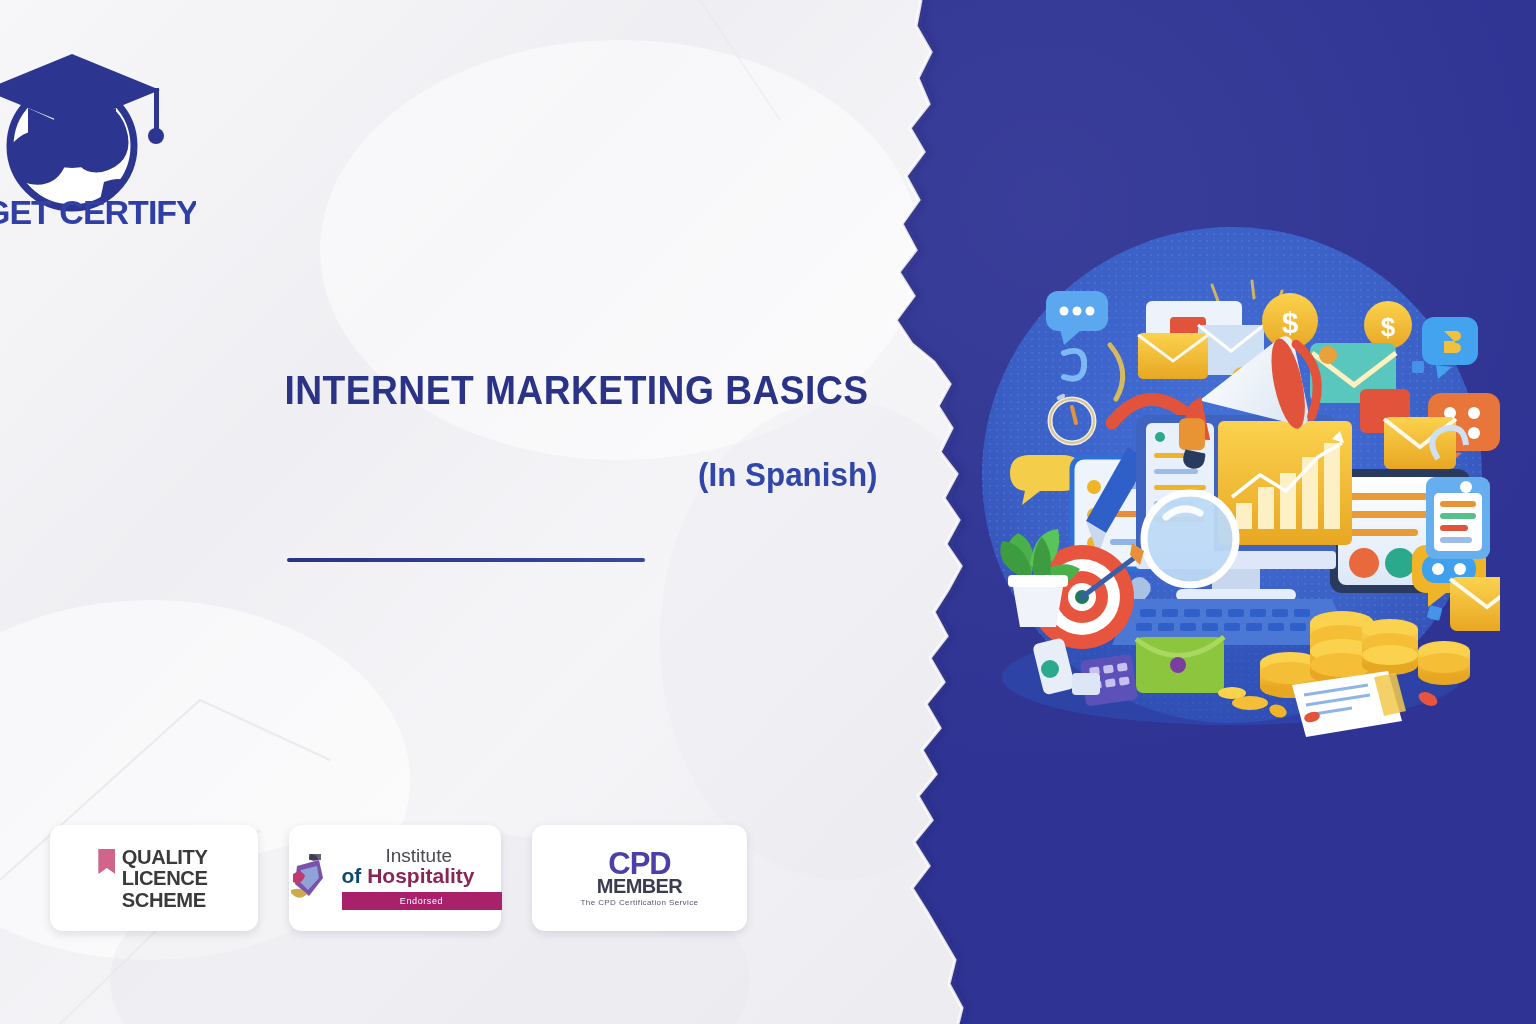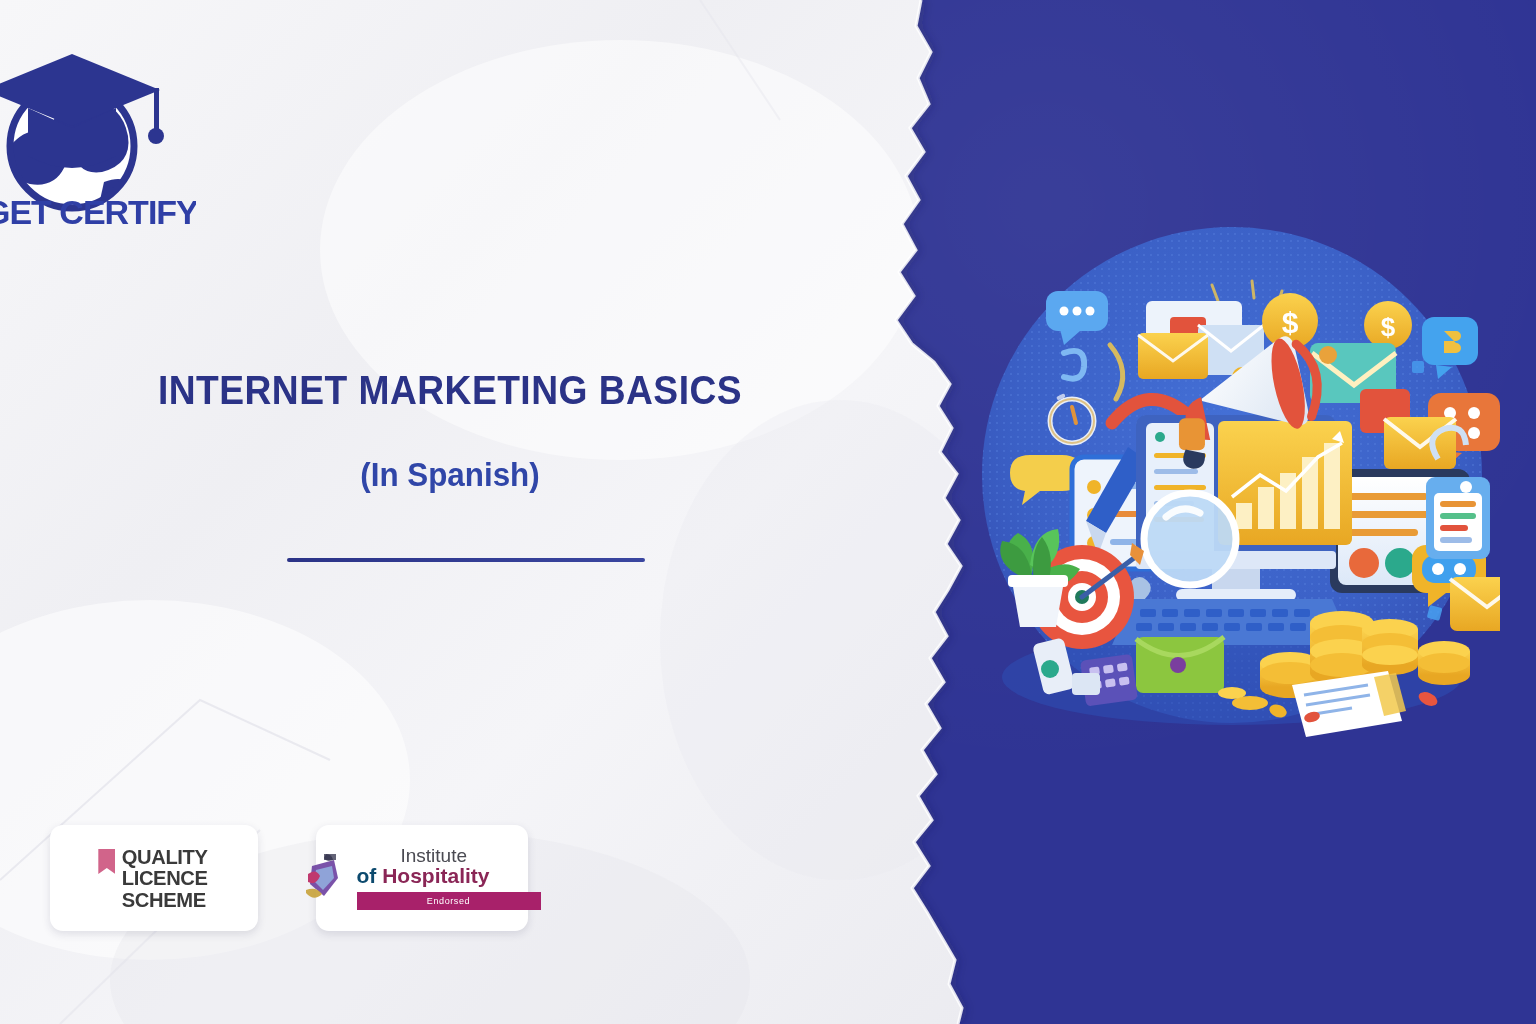--- a/index.html
+++ b/index.html
@@ -19,38 +19,38 @@
     content:"";position:absolute;inset:0;
     background:
       radial-gradient(circle at 30% 20%, rgba(255,255,255,.05), transparent 60%);
   }
 
   
   .logo{position:absolute;left:-16px;top:28px;width:212px;height:200px;}
   .logo svg{display:block;}
 
   
-  .title-block{position:absolute;left:0;top:368px;width:900px;text-align:center;}
+  .title-block{position:absolute;left:0;top:368px;width:900px;text-align:right;}
   .course-title{
     font-size:40px;font-weight:bold;letter-spacing:.5px;
     color:#2B3387;line-height:1.1;margin:0;
     font-family:"Liberation Sans","DejaVu Sans",sans-serif;
     transform:scaleX(.93);
   }
   .course-subtitle{
     margin:44px 0 0 0;font-size:33px;font-weight:bold;color:#3046A8;
     transform:scaleX(.95);
   }
   .divider{
     position:absolute;left:287px;top:558px;width:358px;height:4px;
     background:linear-gradient(90deg,#2B3387,#3A46A0);border-radius:2px;
   }
 
   
-  .badges{position:absolute;left:50px;top:825px;display:flex;gap:58px;}
+  .badges{position:absolute;left:50px;top:825px;display:flex;gap:31px;}
   .badge-card{
     background:#FFFFFF;border-radius:13px;
     box-shadow:0 3px 9px rgba(40,40,80,.13);
     display:flex;align-items:center;justify-content:center;
     height:106px;box-sizing:border-box;padding:8px 10px;
   }
   .badge-qls{width:208px;}
   .badge-ioh{width:212px;}
   .badge-cpd{width:215px;}
 
@@ -68,21 +68,21 @@
 
   .ioh-wrap{display:flex;align-items:center;gap:7px;}
   .ioh-crest{width:46px;height:52px;flex:none;}
   .ioh-right{display:flex;flex-direction:column;align-items:flex-start;}
   .ioh-l1{font-size:19px;color:#4A4A52;line-height:1;filter:blur(.3px);margin-left:44px;}
   .ioh-l2{font-size:21px;font-weight:bold;color:#1C6B4F;line-height:1.05;filter:blur(.3px);}
   .ioh-l2 .k2{color:#0c4a6e;}
   .ioh-l2 .k3{color:#8A2656;text-align:right;}
   .ioh-banner{
     margin-top:4px;background:#A8216A;color:#fff;font-size:9px;
-    padding:4px 16px;width:152px;text-align:center;letter-spacing:.6px;
+    padding:4px 4px;width:152px;text-align:center;letter-spacing:.6px;
     filter:blur(.55px);
   }
 
   .cpd-wrap{display:flex;flex-direction:column;align-items:center;}
   .cpd-top{
     font-size:31px;font-weight:bold;letter-spacing:-1px;line-height:.95;
     color:#4C3FA8;filter:blur(.35px);
   }
   .cpd-mid{
     font-size:20px;font-weight:bold;letter-spacing:-.6px;color:#3B3B52;
@@ -208,20 +208,27 @@
           <div class="ioh-l1">Institute</div>
           <div class="ioh-l2">
             <span class="k2">of</span>
             <span class="k3">Hospitality</span>
           </div>
           <div class="ioh-banner">Endorsed</div>
         </div>
       </div>
     </div>
 
+    <div class="badge-card badge-cpd">
+      <div class="cpd-wrap">
+        <div class="cpd-top">CPD</div>
+        <div class="cpd-mid">MEMBER</div>
+        <div class="cpd-sub">The CPD Certification Service</div>
+      </div>
+    </div>
 
   </div>
 
   <div class="illus">
     <svg width="540" height="520" viewBox="0 0 540 520" aria-hidden="true">
       <defs>
         <radialGradient id="discG" cx="50%" cy="40%" r="62%">
           <stop offset="0%" stop-color="#4470D6"></stop>
           <stop offset="70%" stop-color="#3B60C6"></stop>
           <stop offset="100%" stop-color="#3450B4"></stop>

